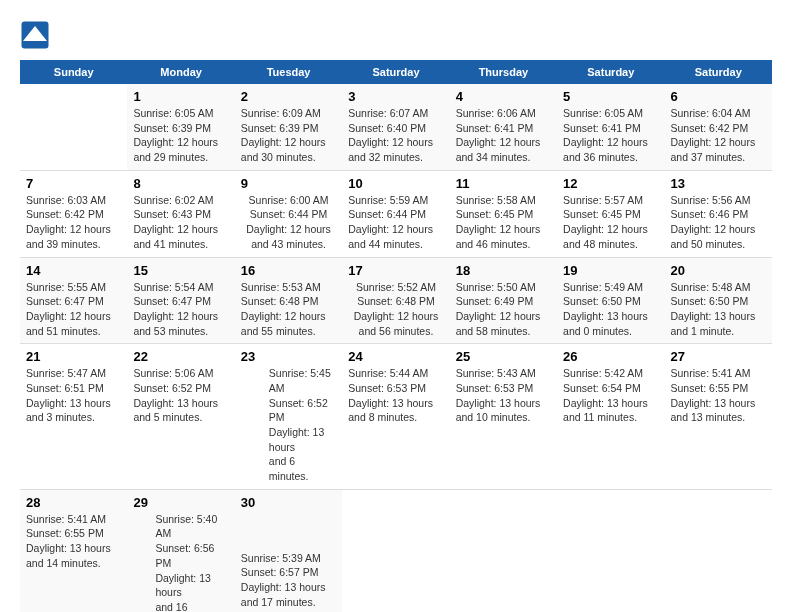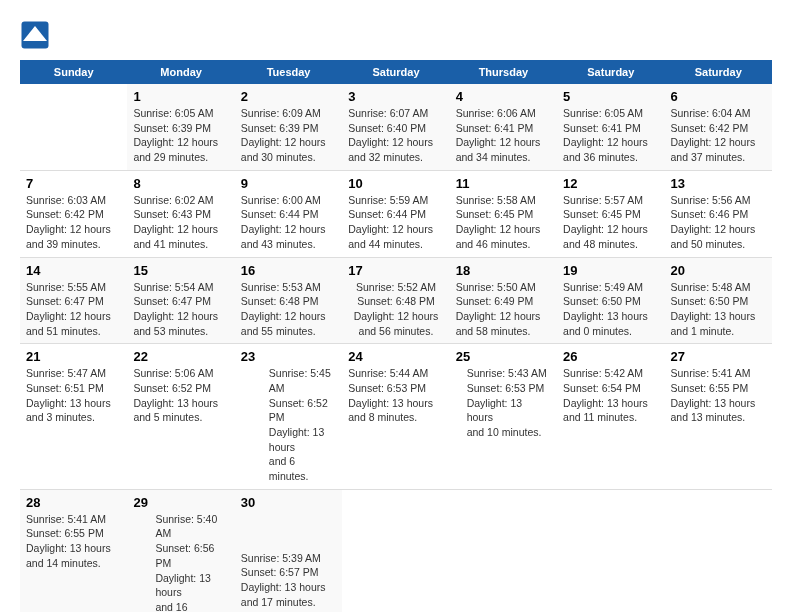--- a/index.html
+++ b/index.html
@@ -174,21 +174,21 @@
         </td>
         <td>
           <span class="day-num">8</span>
           <div class="day-info" style="white-space: pre-line;">Sunrise: 6:02 AM
 Sunset: 6:43 PM
 Daylight: 12 hours
 and 41 minutes.</div>
         </td>
         <td>
           <span class="day-num">9</span>
-          <div class="day-info" style="white-space: pre-line;">Sunrise: 6:00 AM
+          <div class="day-info" style="white-space: pre-line; text-align: center;">Sunrise: 6:00 AM
 Sunset: 6:44 PM
 Daylight: 12 hours
 and 43 minutes.</div>
         </td>
         <td>
           <span class="day-num">10</span>
           <div class="day-info" style="white-space: pre-line;">Sunrise: 5:59 AM
 Sunset: 6:44 PM
 Daylight: 12 hours
 and 44 minutes.</div>
@@ -290,21 +290,21 @@
         </td>
         <td>
           <span class="day-num">24</span>
           <div class="day-info" style="white-space: pre-line;">Sunrise: 5:44 AM
 Sunset: 6:53 PM
 Daylight: 13 hours
 and 8 minutes.</div>
         </td>
         <td>
           <span class="day-num">25</span>
-          <div class="day-info" style="white-space: pre-line; margin-left: 11px;">Sunrise: 5:43 AM
+          <div class="day-info" style="white-space: pre-line;">Sunrise: 5:43 AM
 Sunset: 6:53 PM
 Daylight: 13 hours
 and 10 minutes.</div>
         </td>
         <td>
           <span class="day-num">26</span>
           <div class="day-info" style="white-space: pre-line;">Sunrise: 5:42 AM
 Sunset: 6:54 PM
 Daylight: 13 hours
 and 11 minutes.</div>

